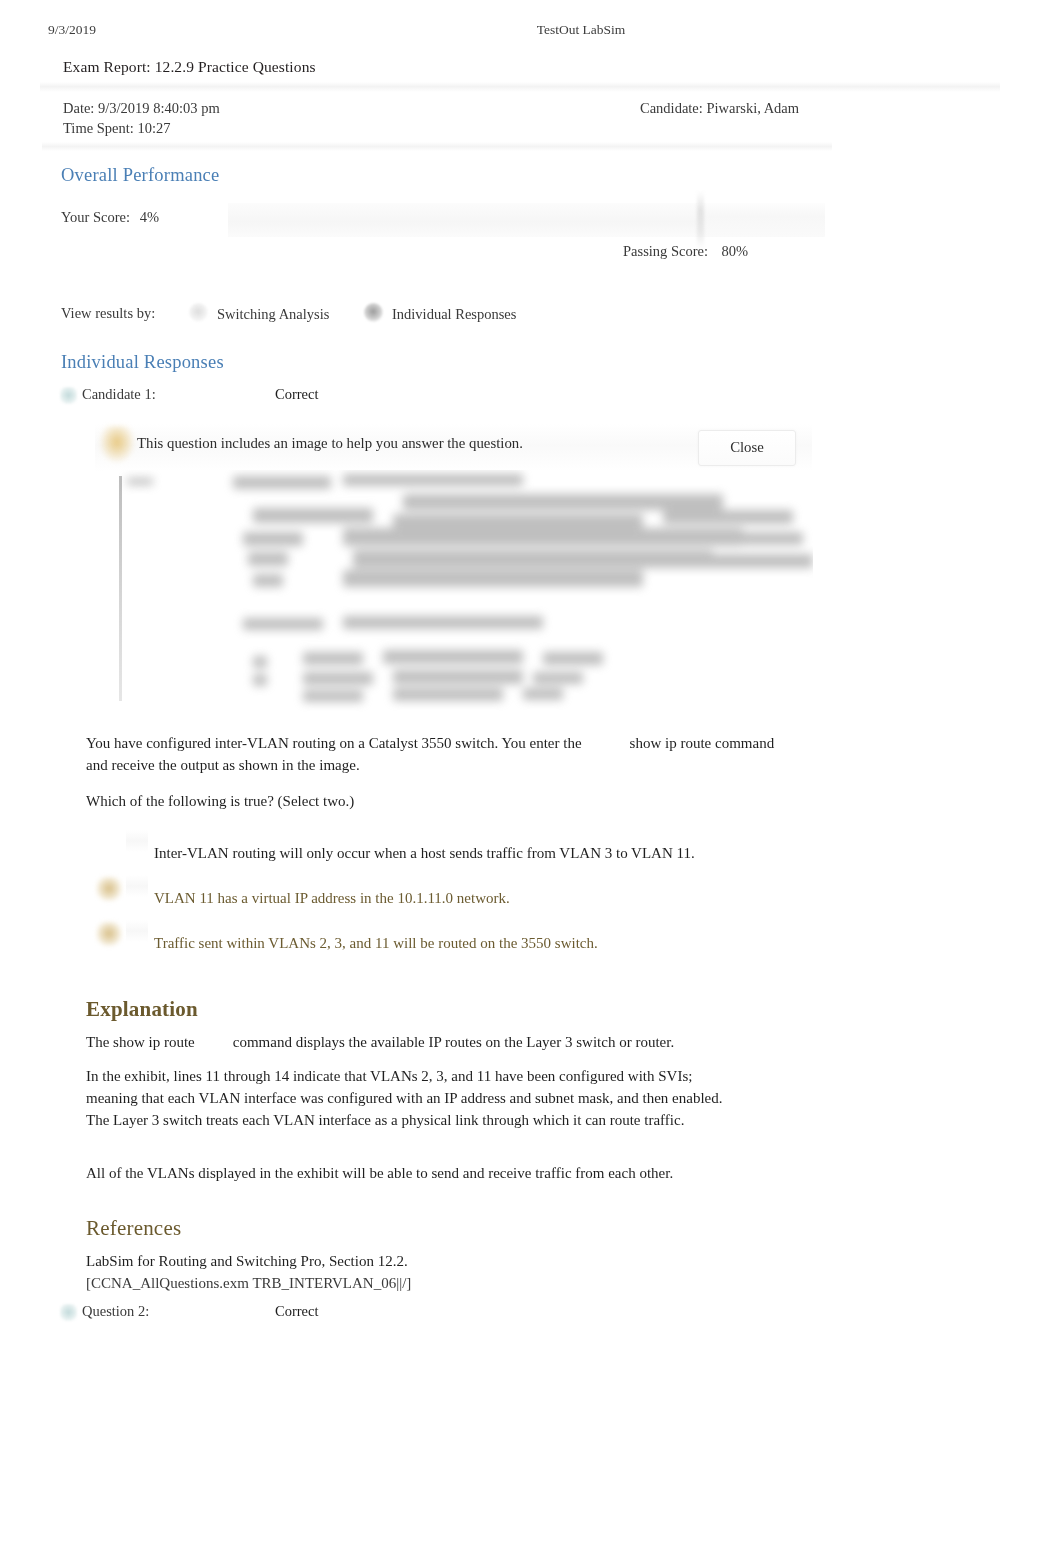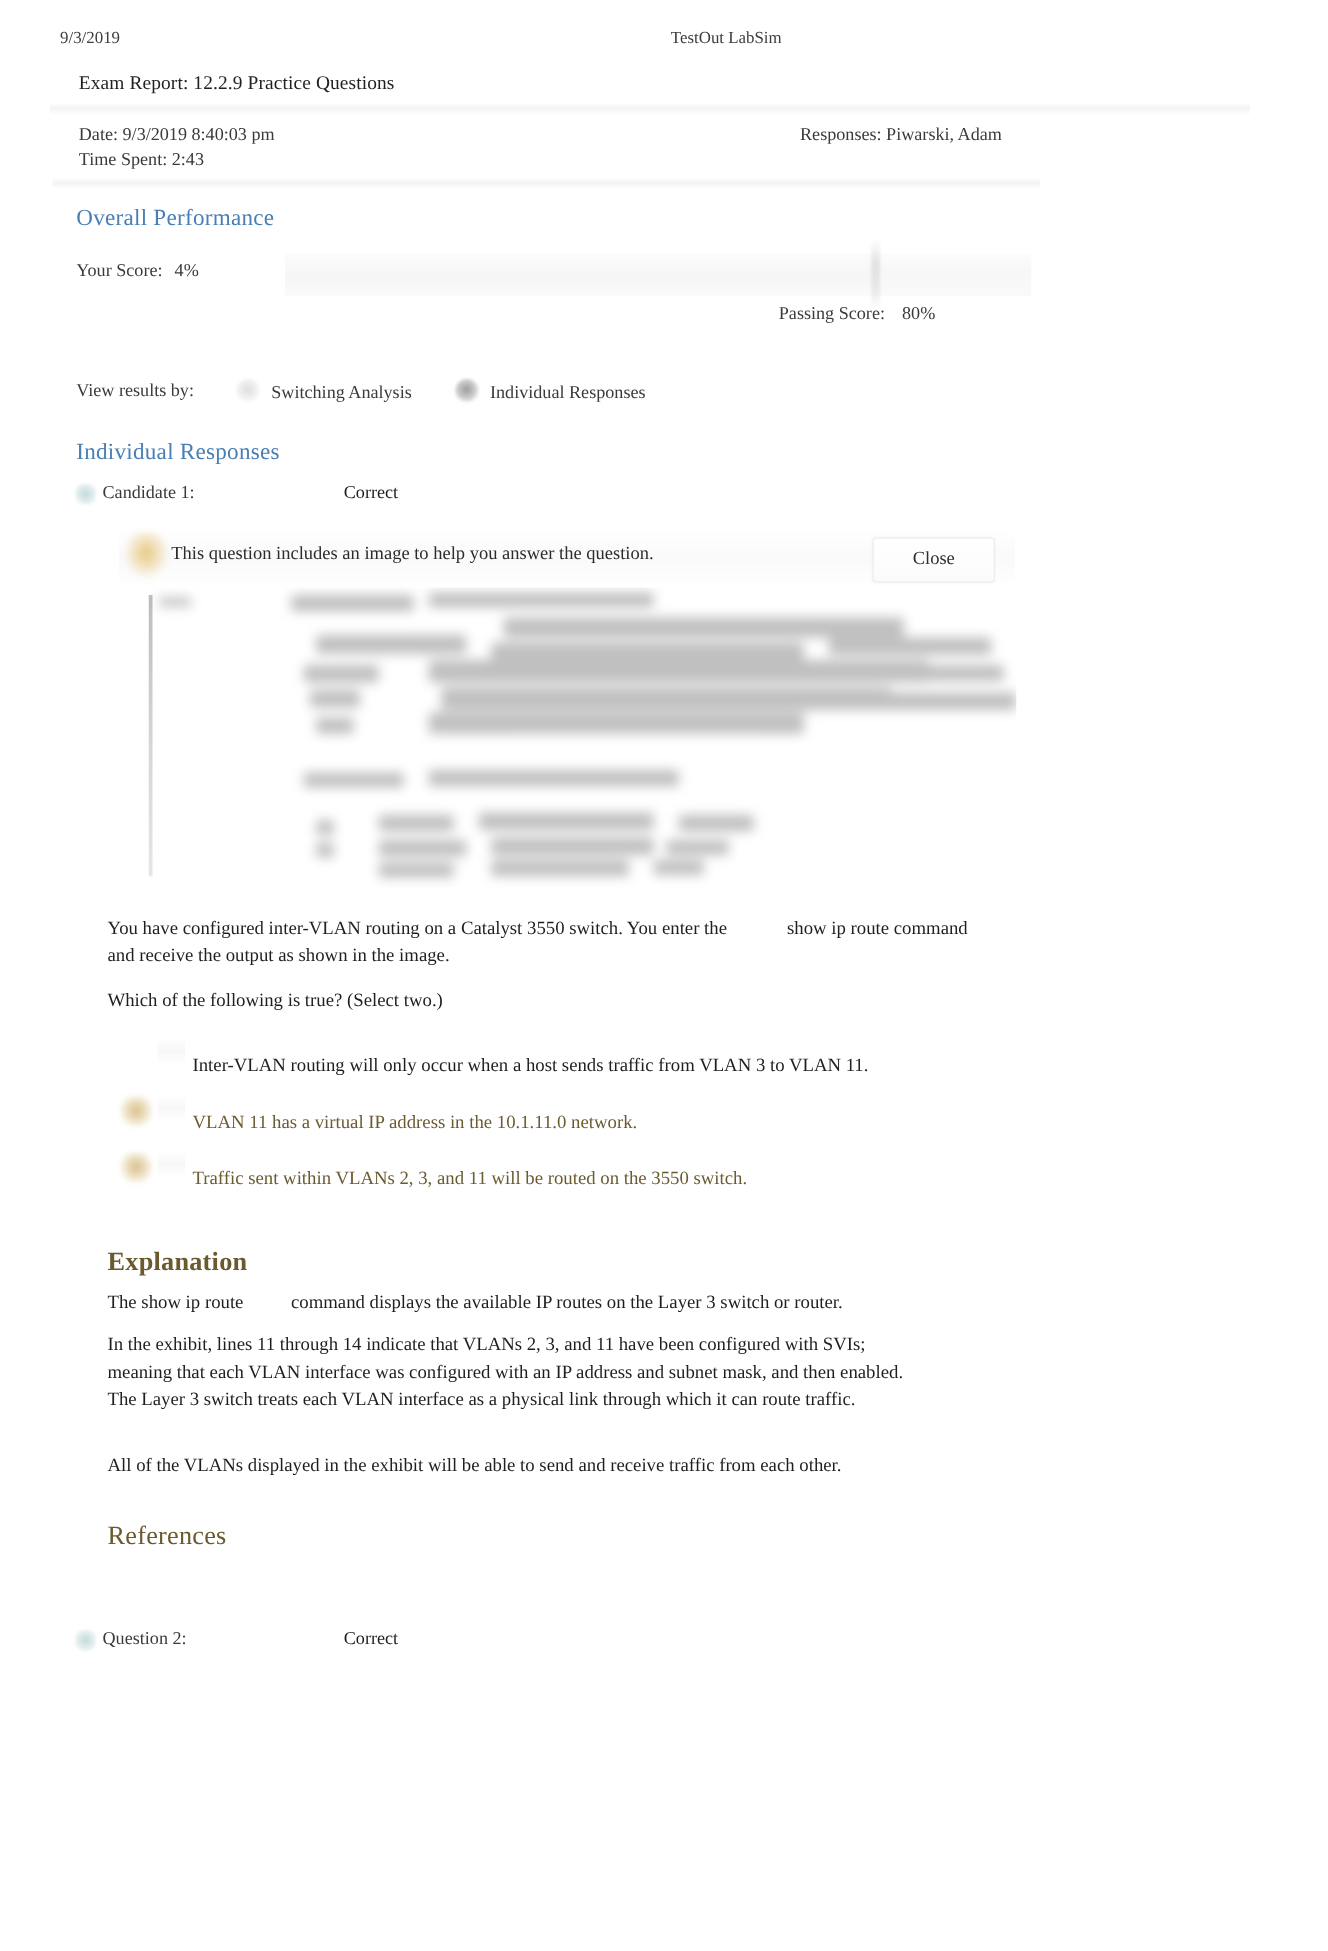--- a/index.html
+++ b/index.html
@@ -416,22 +416,22 @@
   <div class="print-header">
     <span class="ph-date">9/3/2019</span>
     <span class="ph-title">TestOut LabSim</span>
   </div>
 
   <div class="report-title">Exam Report: 12.2.9 Practice Questions</div>
   <div class="title-rule"></div>
 
   <div class="meta">
     <span class="m-left">Date: 9/3/2019 8:40:03 pm</span>
-    <span class="m-right">Responses: Piwarski, Adam</span>
-    <span class="m-left2">Time Spent: 2:43</span>
+    <span class="m-right">Candidate: Piwarski, Adam</span>
+    <span class="m-left2">Time Spent: 10:27</span>
   </div>
   <div class="meta-rule"></div>
 
   <div class="h-blue" id="overall-performance-heading">Overall Performance</div>
 
   <div class="score-row">
     <span class="sr-label">Your Score:</span>
     <span class="sr-value">4%</span>
   </div>
 
@@ -536,20 +536,24 @@
   <div class="h-brown" id="explanation-heading">Explanation</div>
 
   <div class="body-text" id="explanation-p1"><span>The</span> <span class="code-inline">show ip route</span><span>command displays the available IP routes on the Layer 3 switch or router.</span></div>
 
   <div class="body-text" id="explanation-p2">In the exhibit, lines 11 through 14 indicate that VLANs 2, 3, and 11 have been configured with SVIs; meaning that each VLAN interface was configured with an IP address and subnet mask, and then enabled. The Layer 3 switch treats each VLAN interface as a physical link through which it can route traffic.</div>
 
   <div class="body-text" id="explanation-p3">All of the VLANs displayed in the exhibit will be able to send and receive traffic from each other.</div>
 
   <div class="h-brown" id="references-heading">References</div>
 
+  <div class="body-text" id="references-block">
+    <div>LabSim for Routing and Switching Pro, Section 12.2.</div>
+    <div class="ref-line2">[CCNA_AllQuestions.exm TRB_INTERVLAN_06||/]</div>
+  </div>
 
   <div class="q-row" id="question-2-row">
     <span class="q-badge"></span>
     <span class="q-label">Question 2:</span>
     <span class="q-status-bg"></span>
     <span class="q-status">Correct</span>
   </div>
 
 </div>
 

